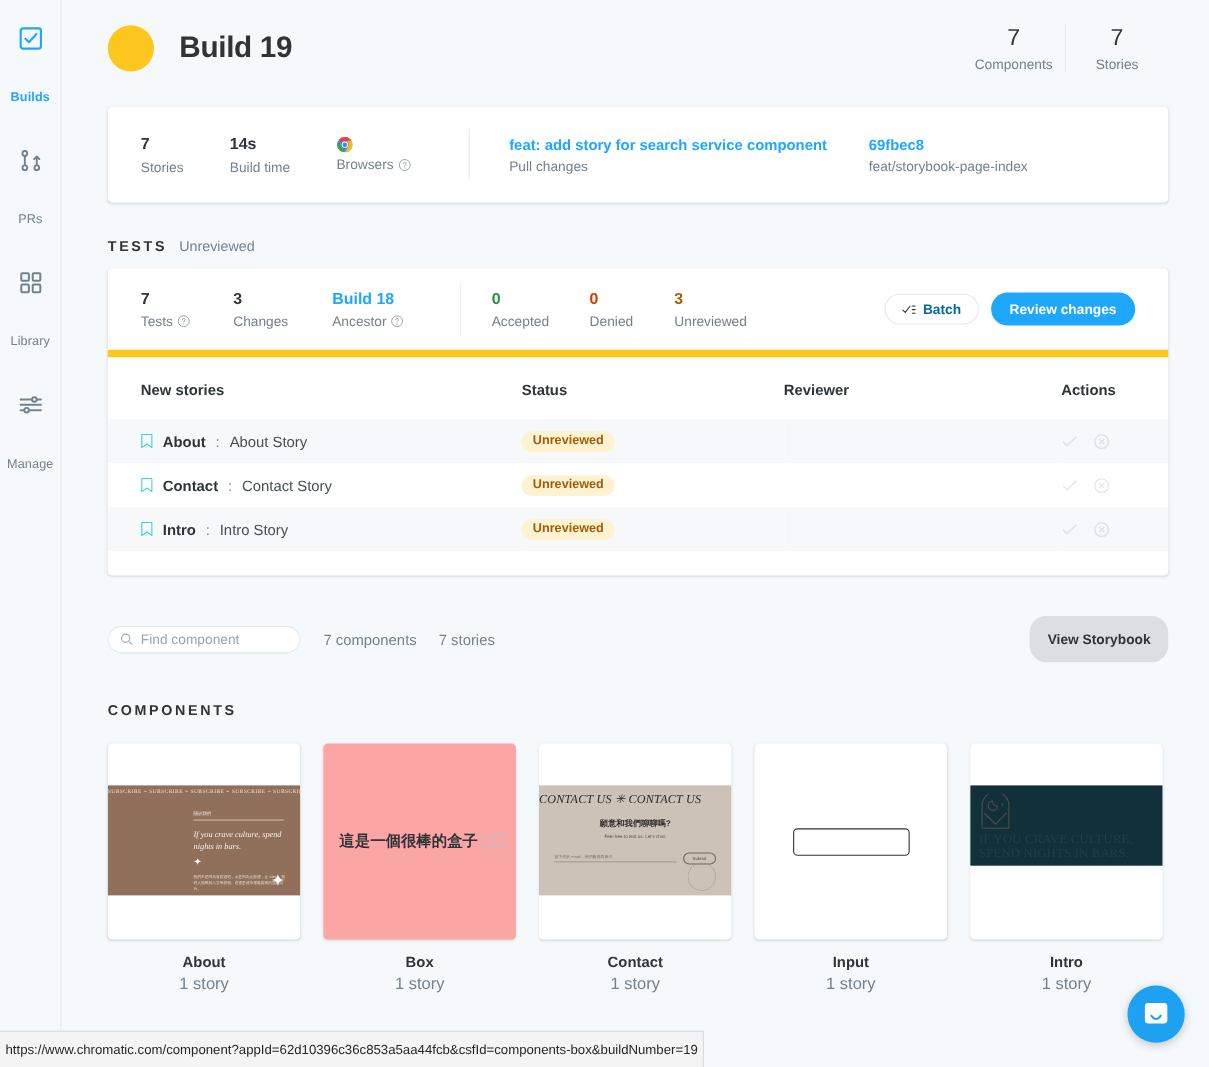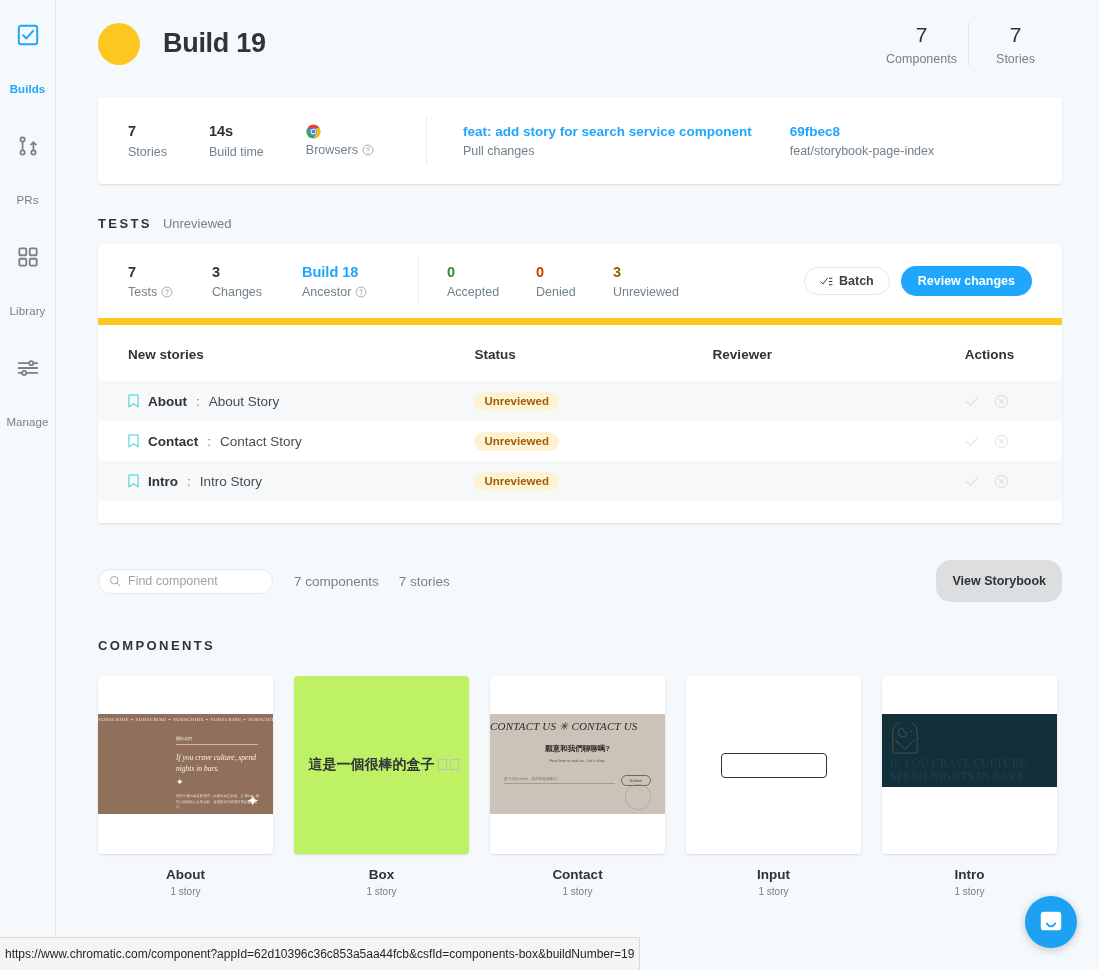--- a/index.html
+++ b/index.html
@@ -79,21 +79,21 @@
   .tests-card { margin-top: 13px; }
   .tests-top { display: flex; align-items: center; padding: 20px 30px 20px 30px; height: 74px; }
   .tstat { margin-right: 0; }
   .tstat .num { font-size: 14.5px; font-weight: 700; color: #2e3438; line-height: 1.25; }
   .tstat .lbl { font-size: 12.5px; color: #73828c; margin-top: 4px; display: flex; align-items: center; gap: 4px; }
   .qmark { width: 12px; height: 12px; display: inline-block; vertical-align: -1px; }
   .btns { margin-left: auto; display: flex; align-items: center; gap: 11px; }
   .btn-batch {
     height: 28px; padding: 0 15px; border-radius: 14px;
     border: 1px solid #e3e9ef; background: #fff;
-    font-size: 12.5px; font-weight: 700; color: #404040;
+    font-size: 12.5px; font-weight: 700; color: #0369a1;
     display: flex; align-items: center; gap: 6px; cursor: pointer;
     font-family: "Liberation Sans", sans-serif;
   }
   .btn-review {
     height: 30px; padding: 0 17px; border-radius: 15px; border: none;
     background: #1ea7fd; color: #fff; font-size: 12.5px; font-weight: 700;
     cursor: pointer; font-family: "Liberation Sans", sans-serif;
   }
   .progress-bar { height: 7px; background: #fec720; width: 100%; }
 
@@ -146,21 +146,21 @@
   .comp-head { margin-top: 36px; font-size: 13px; font-weight: 700; letter-spacing: 2.4px; color: #2e3438; }
   .comp-grid { margin-top: 23px; display: flex; gap: 21px; }
   .comp-item { width: 175px; cursor: pointer; }
   .comp-thumb {
     width: 175px; height: 178px; background: #fff; border-radius: 4px;
     box-shadow: 0 1px 3px rgba(0,0,0,.09), 0 1px 1px rgba(0,0,0,.04);
     overflow: hidden; position: relative;
     display: flex; align-items: center; justify-content: center;
   }
   .comp-name { text-align: center; font-size: 13.5px; font-weight: 700; color: #2e3438; margin-top: 13px; }
-  .comp-stories { text-align: center; font-size: 10px; color: #73828c; margin-top: 4px; }
+  .comp-stories { text-align: center; font-size: 15px; color: #73828c; margin-top: 4px; }
 
   
   .panel-about { position: absolute; left: 0; right: 0; top: 38px; height: 100px; background: #90705b; overflow: hidden; }
   .marquee {
     font-family: "Liberation Serif", serif; font-size: 5px; letter-spacing: .4px;
     color: #f2ece6; white-space: nowrap; padding-top: 2px; opacity: .92;
   }
   .about-body { padding: 14px 14px 0 78px; }
   .about-kicker { font-family:"Liberation Serif",serif; font-size:4px; color:#f0e8e2; }
   .about-rule { height:1px; background:#cdbcae; margin:3px 0 8px 0; width: 82px; }
@@ -494,21 +494,21 @@
                 <div class="about-small">我們不是因為喜歡酒吧，而是因為在那裡，在 Alexis, 我們人類學與人文學原貌。這裡是城市裡最真實的靈魂切片。</div>
               </div>
               <div class="about-spark">✦</div>
             </div>
           </div>
           <div class="comp-name">About</div>
           <div class="comp-stories">1 story</div>
         </div>
 
         <div class="comp-item">
-          <div class="comp-thumb" style="background:#bef264">
+          <div class="comp-thumb" style="background:#fca5a5">
             <div class="box-text">
               <span>這是一個很棒的盒子</span><span class="tofu"></span><span class="tofu"></span>
             </div>
           </div>
           <div class="comp-name">Box</div>
           <div class="comp-stories">1 story</div>
         </div>
 
         <div class="comp-item">
           <div class="comp-thumb">

